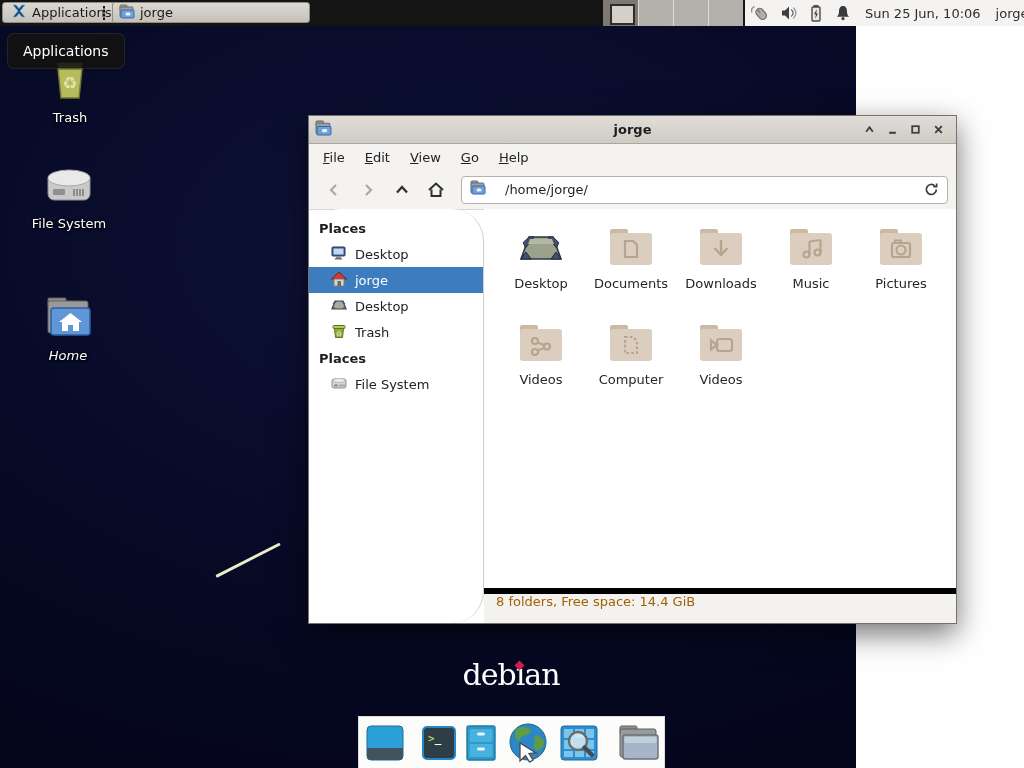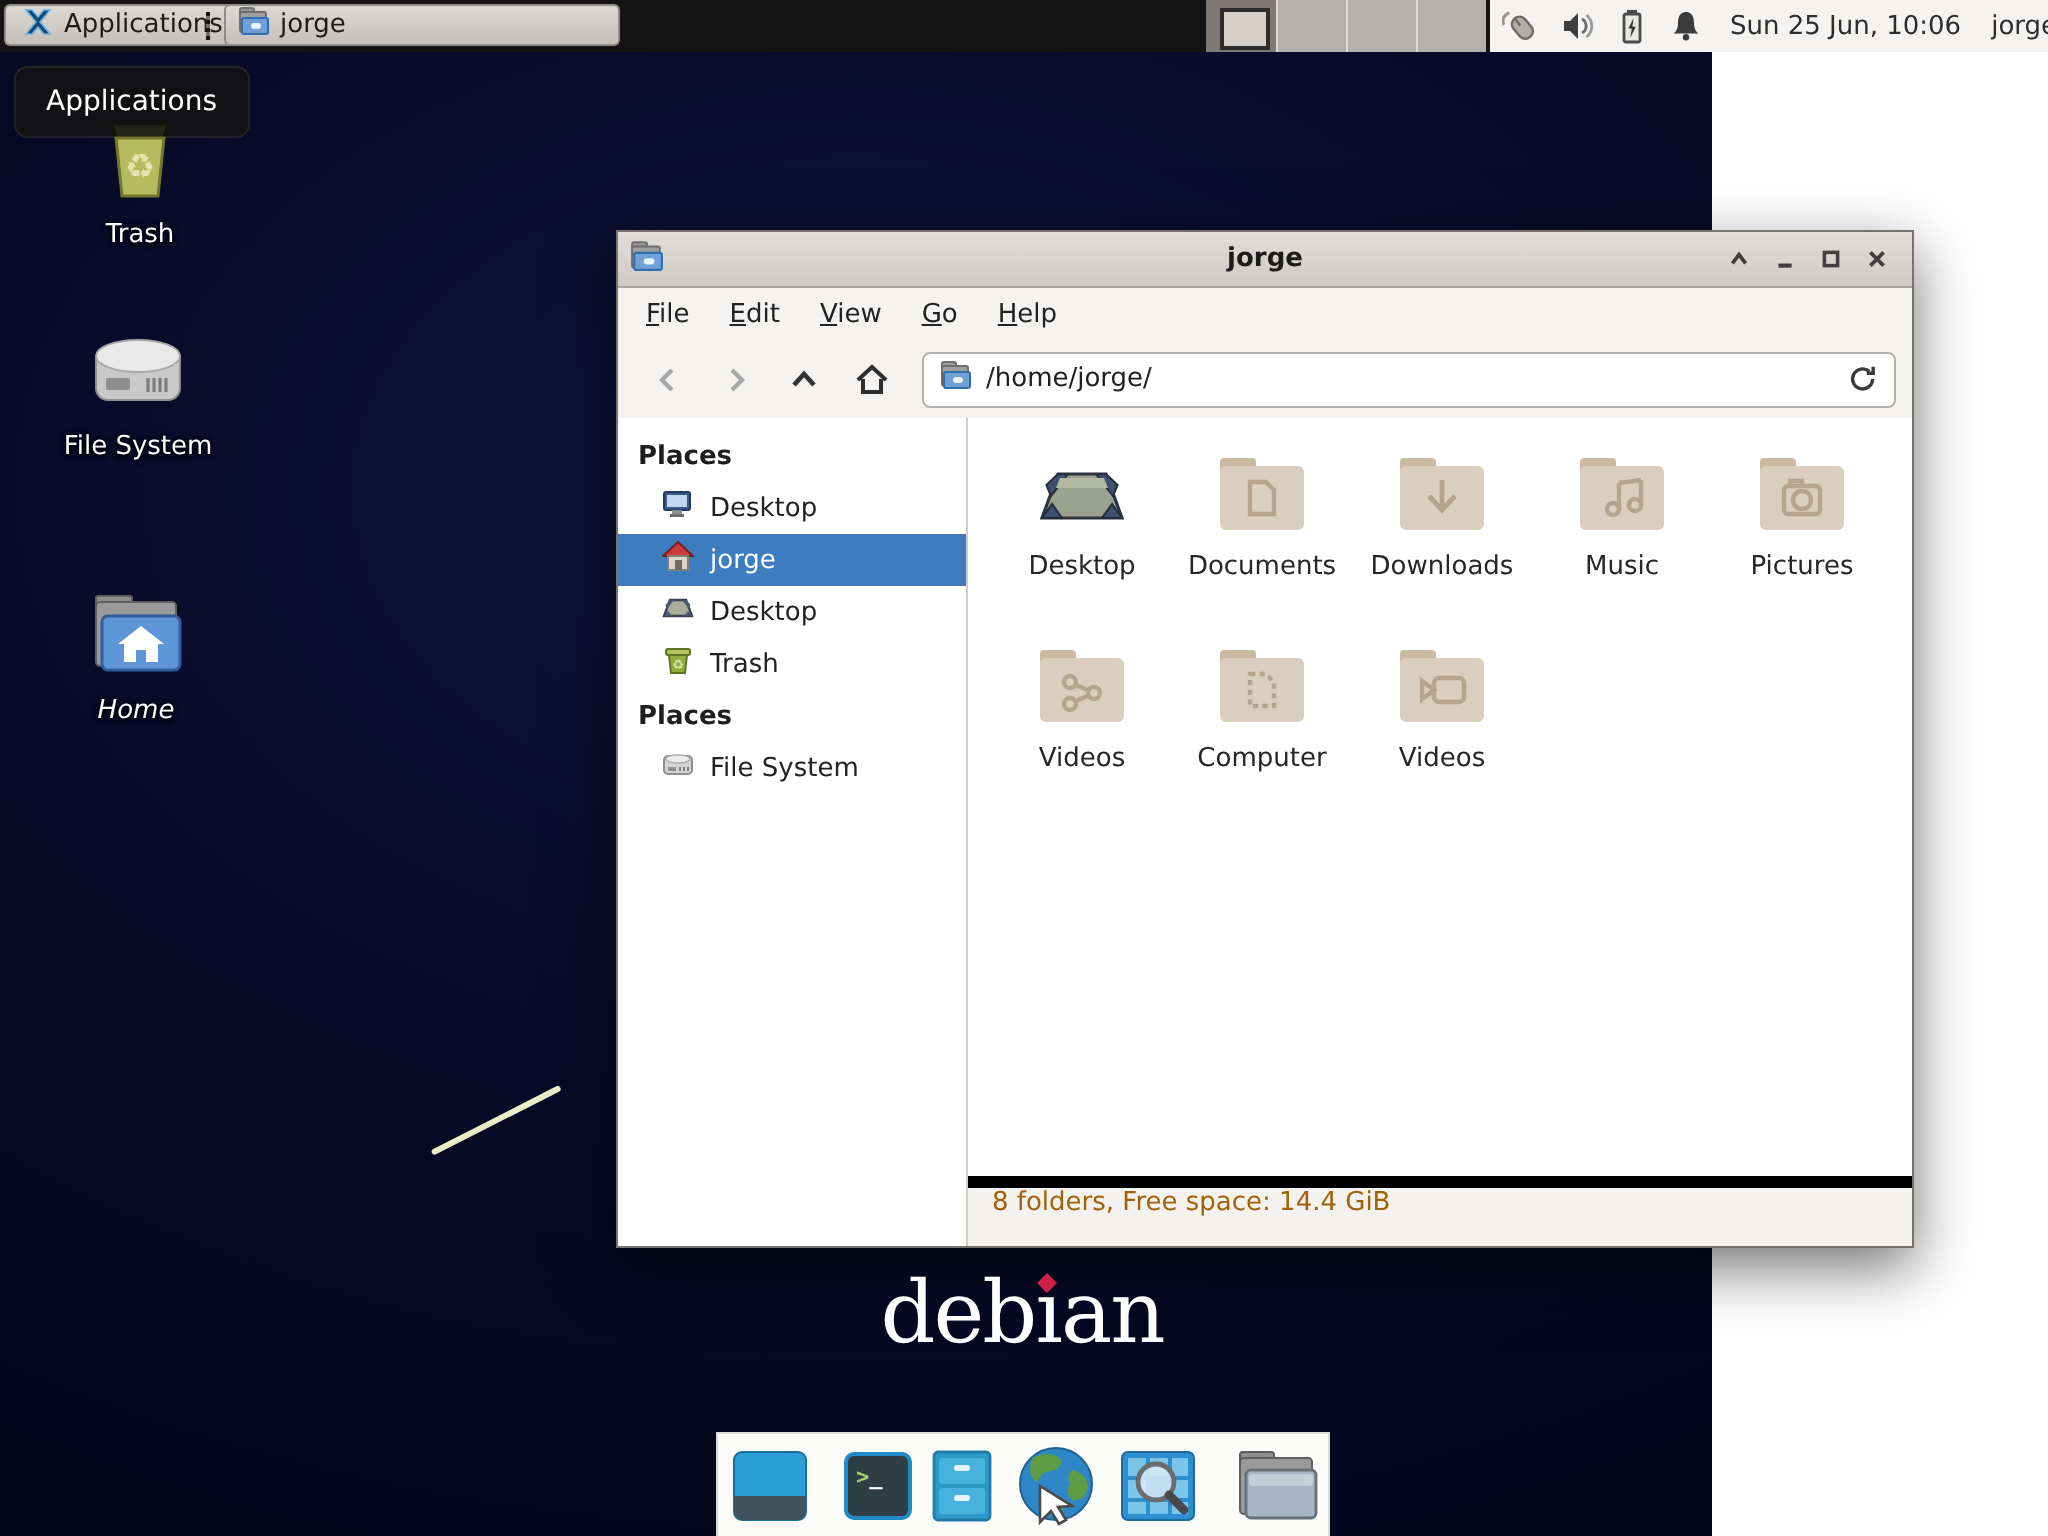--- a/index.html
+++ b/index.html
@@ -51,40 +51,40 @@
   .w-controls{margin-left:auto;display:flex;align-items:center;gap:7px;padding-right:10px;position:relative;}
   .w-ctl{width:16px;height:16px;display:flex;align-items:center;justify-content:center;cursor:default;}
 
   .menubar{height:26px;background:#f4f3f1;display:flex;align-items:center;padding-left:4px;font-size:13px;color:#222;}
   .menu-item{padding:3px 10px;}
   .menu-item u{text-decoration:underline;}
 
   .toolbar{height:40px;background:#f4f3f1;border-bottom:1px solid #d8d6d2;display:flex;align-items:center;padding:0 8px;box-sizing:border-box;}
   .nav-btn{width:34px;height:28px;display:flex;align-items:center;justify-content:center;border-radius:3px;}
   .pathbar{flex:1;height:28px;margin-left:8px;background:#ffffff;border:1px solid #b5b2ad;border-radius:4px;
-    display:flex;align-items:center;padding:0 8px;gap:7px;box-sizing:border-box;}
+    display:flex;align-items:center;padding:0 8px;gap:19px;box-sizing:border-box;}
   .path-text{font-size:13px;color:#1f1f1f;}
   .reload{margin-left:auto;display:flex;align-items:center;}
 
   .w-body{position:absolute;top:93px;bottom:0;left:0;right:0;display:flex;}
-  .sidebar{width:175px;border-right:1px solid #cfcdc9;background:#fff;box-sizing:border-box;padding-top:6px;font-size:13px;color:#222;flex:none;}
+  .sidebar{width:175px;border-right:1px solid #cfcdc9;background:#fff;box-sizing:border-box;padding-top:6px;font-size:13px;color:#222;flex:none;border-radius:32px;}
   .sb-header{font-weight:bold;padding:6px 10px 5px 10px;color:#1e1e1e;}
   .sb-item{height:26px;display:flex;align-items:center;gap:8px;padding-left:22px;}
   .sb-item.selected{background:#3d7cbe;color:#ffffff;}
   .rightpane{flex:1;display:flex;flex-direction:column;min-width:0;}
   .filegrid{flex:1;background:#fff;display:grid;grid-template-columns:repeat(5,90px);grid-auto-rows:96px;
     padding:16px 0 0 12px;box-sizing:border-box;align-content:start;}
   .fcell{display:flex;flex-direction:column;align-items:center;}
   .fcell .flbl{margin-top:3px;font-size:13px;color:#262626;}
   .statusbar{height:29px;background:#f3f2ef;border-top:6px solid #000000;display:flex;align-items:flex-start;
     padding-left:12px;font-size:13px;color:#a16207;flex:none;}
 
   
-  .debian{position:absolute;left:411px;top:636px;width:200px;text-align:center;color:#ffffff;
-    font-family:"DejaVu Serif","Liberation Serif",serif;font-size:43px;letter-spacing:-1px;line-height:1;}
+  .debian{position:absolute;left:411px;top:660px;width:200px;text-align:center;color:#ffffff;
+    font-family:"DejaVu Serif","Liberation Serif",serif;font-size:30px;letter-spacing:-1px;line-height:1;}
   .debian .iwrap{position:relative;display:inline-block;}
   .debian .diamond{position:absolute;left:50%;top:2px;width:7px;height:7px;margin-left:-4px;
     background:#cf1f4b;transform:rotate(45deg);}
 
   
   .dock{position:absolute;left:358px;top:716px;width:307px;height:52px;background:#fcfcfb;
     border:1px solid #dcdcda;border-bottom:none;box-sizing:border-box;
     display:flex;align-items:center;gap:9px;padding:0 7px;}
   .dock-sep{width:2px;height:38px;background:#b9b9b7;}
   .dock-item{display:flex;align-items:center;justify-content:center;}

